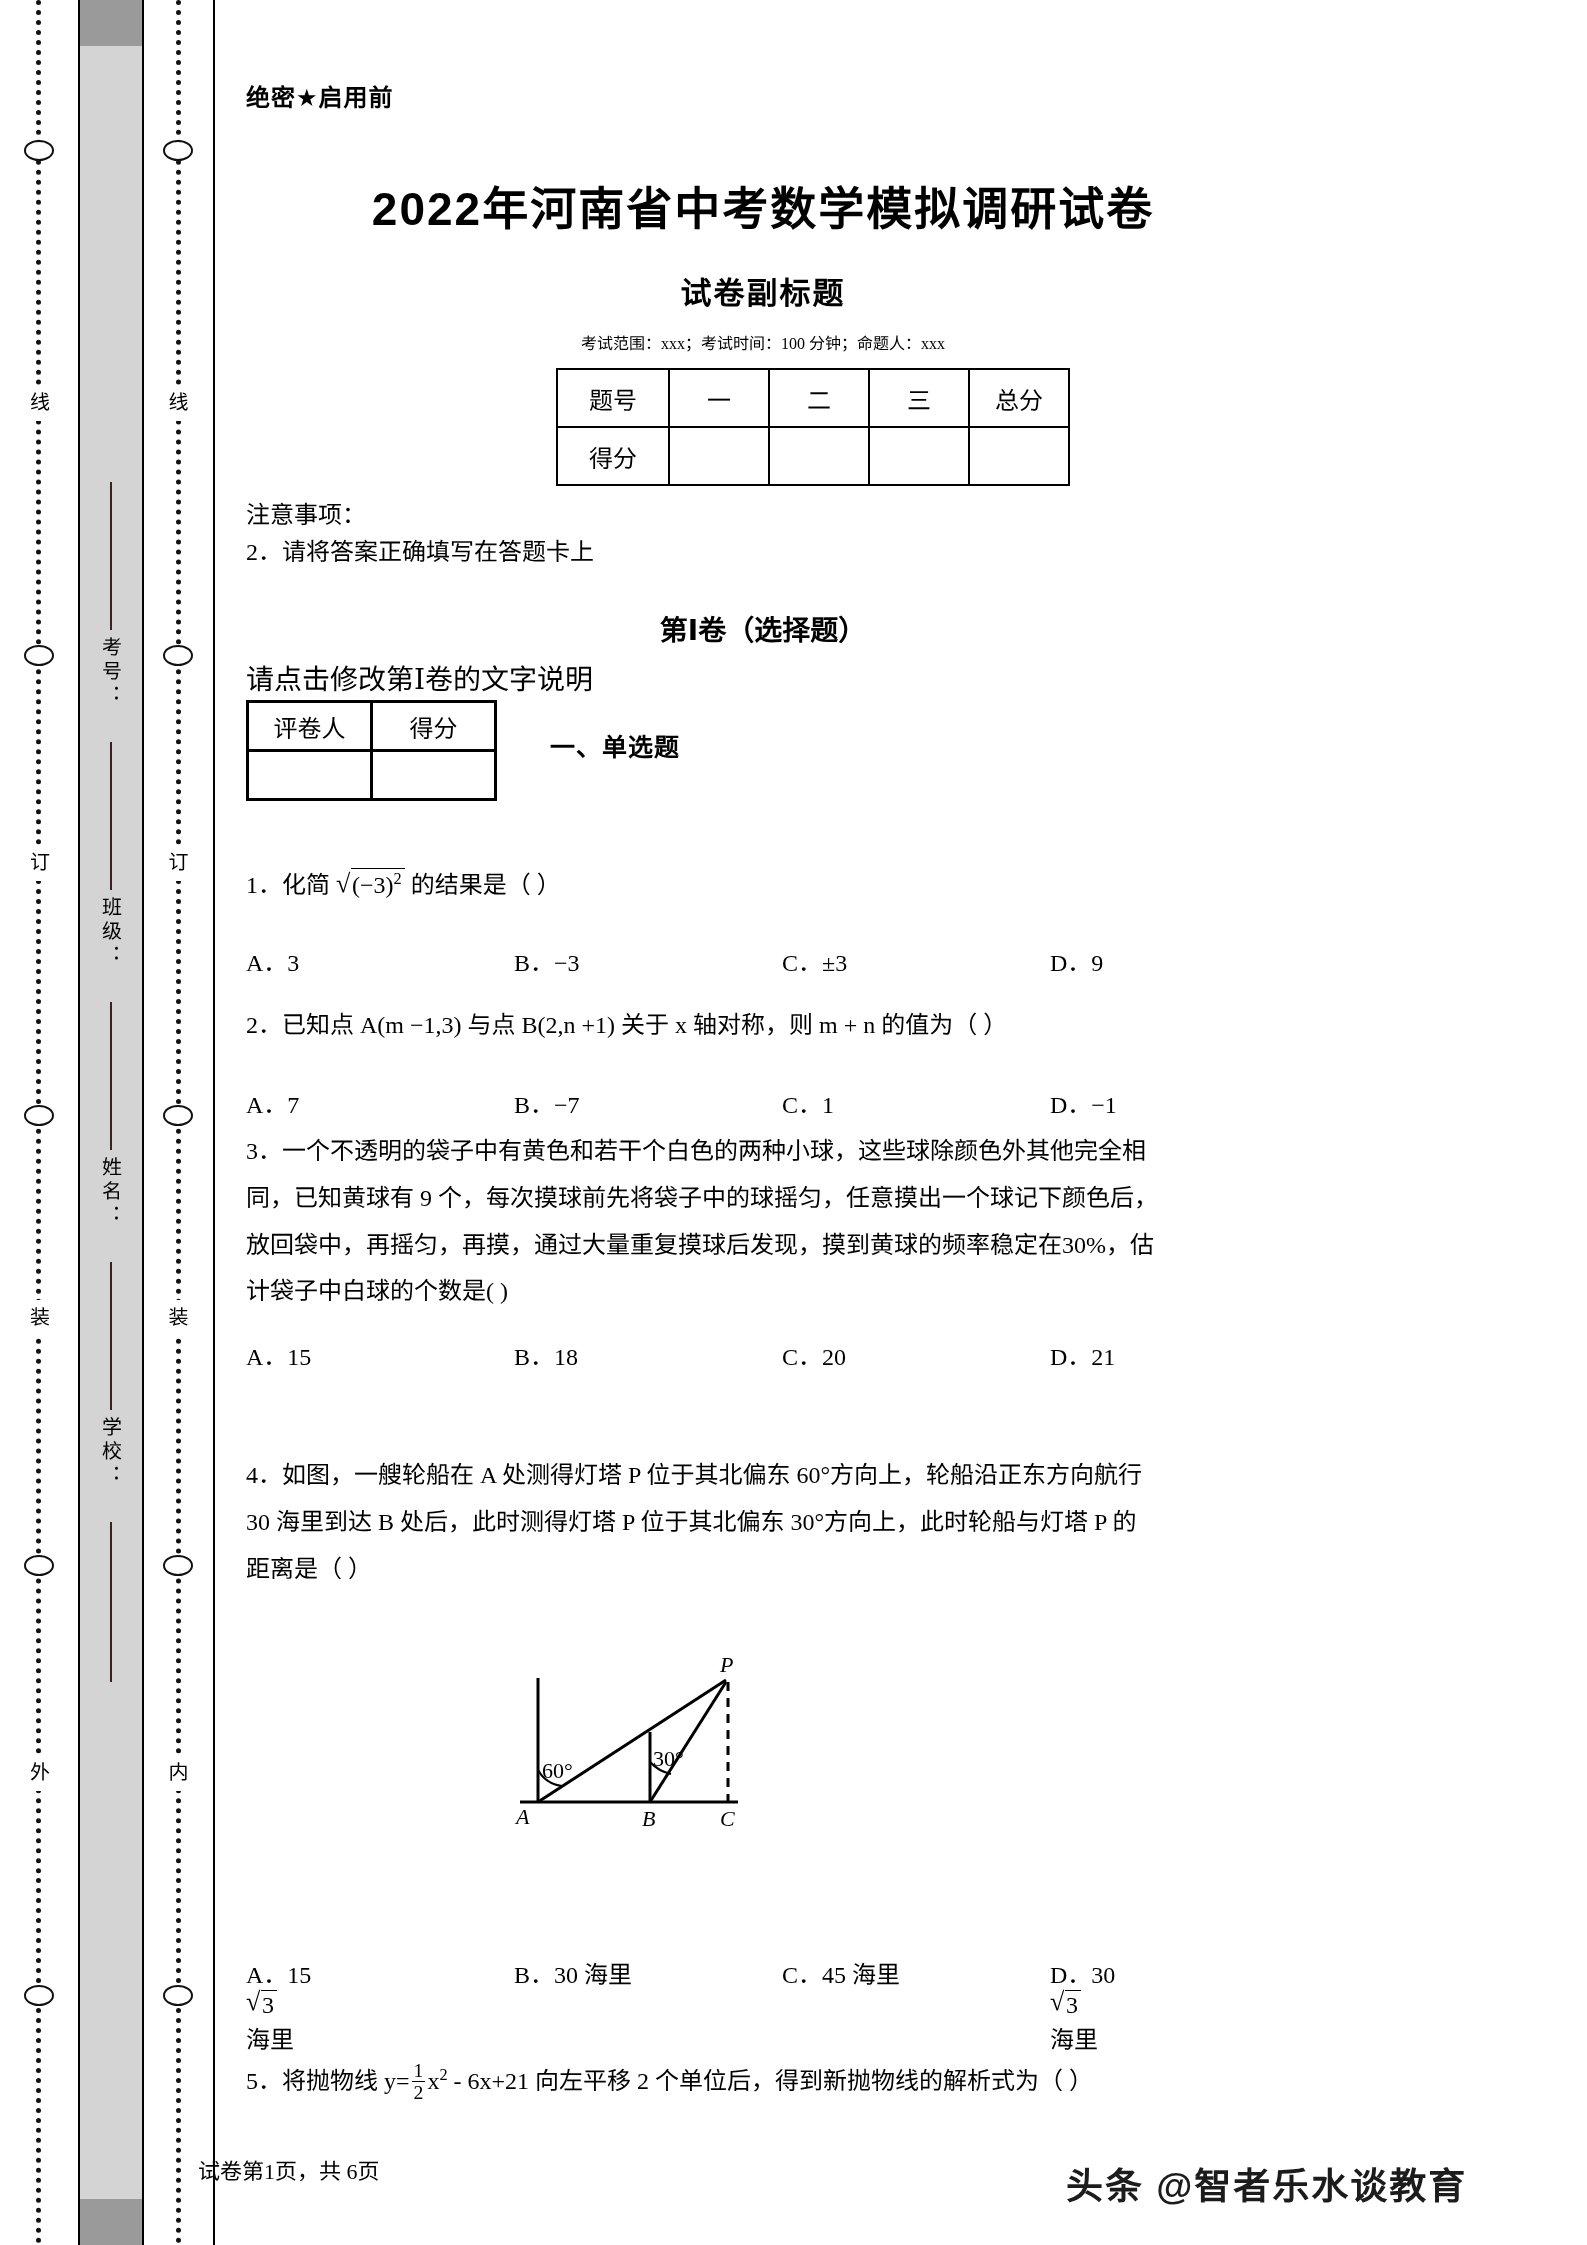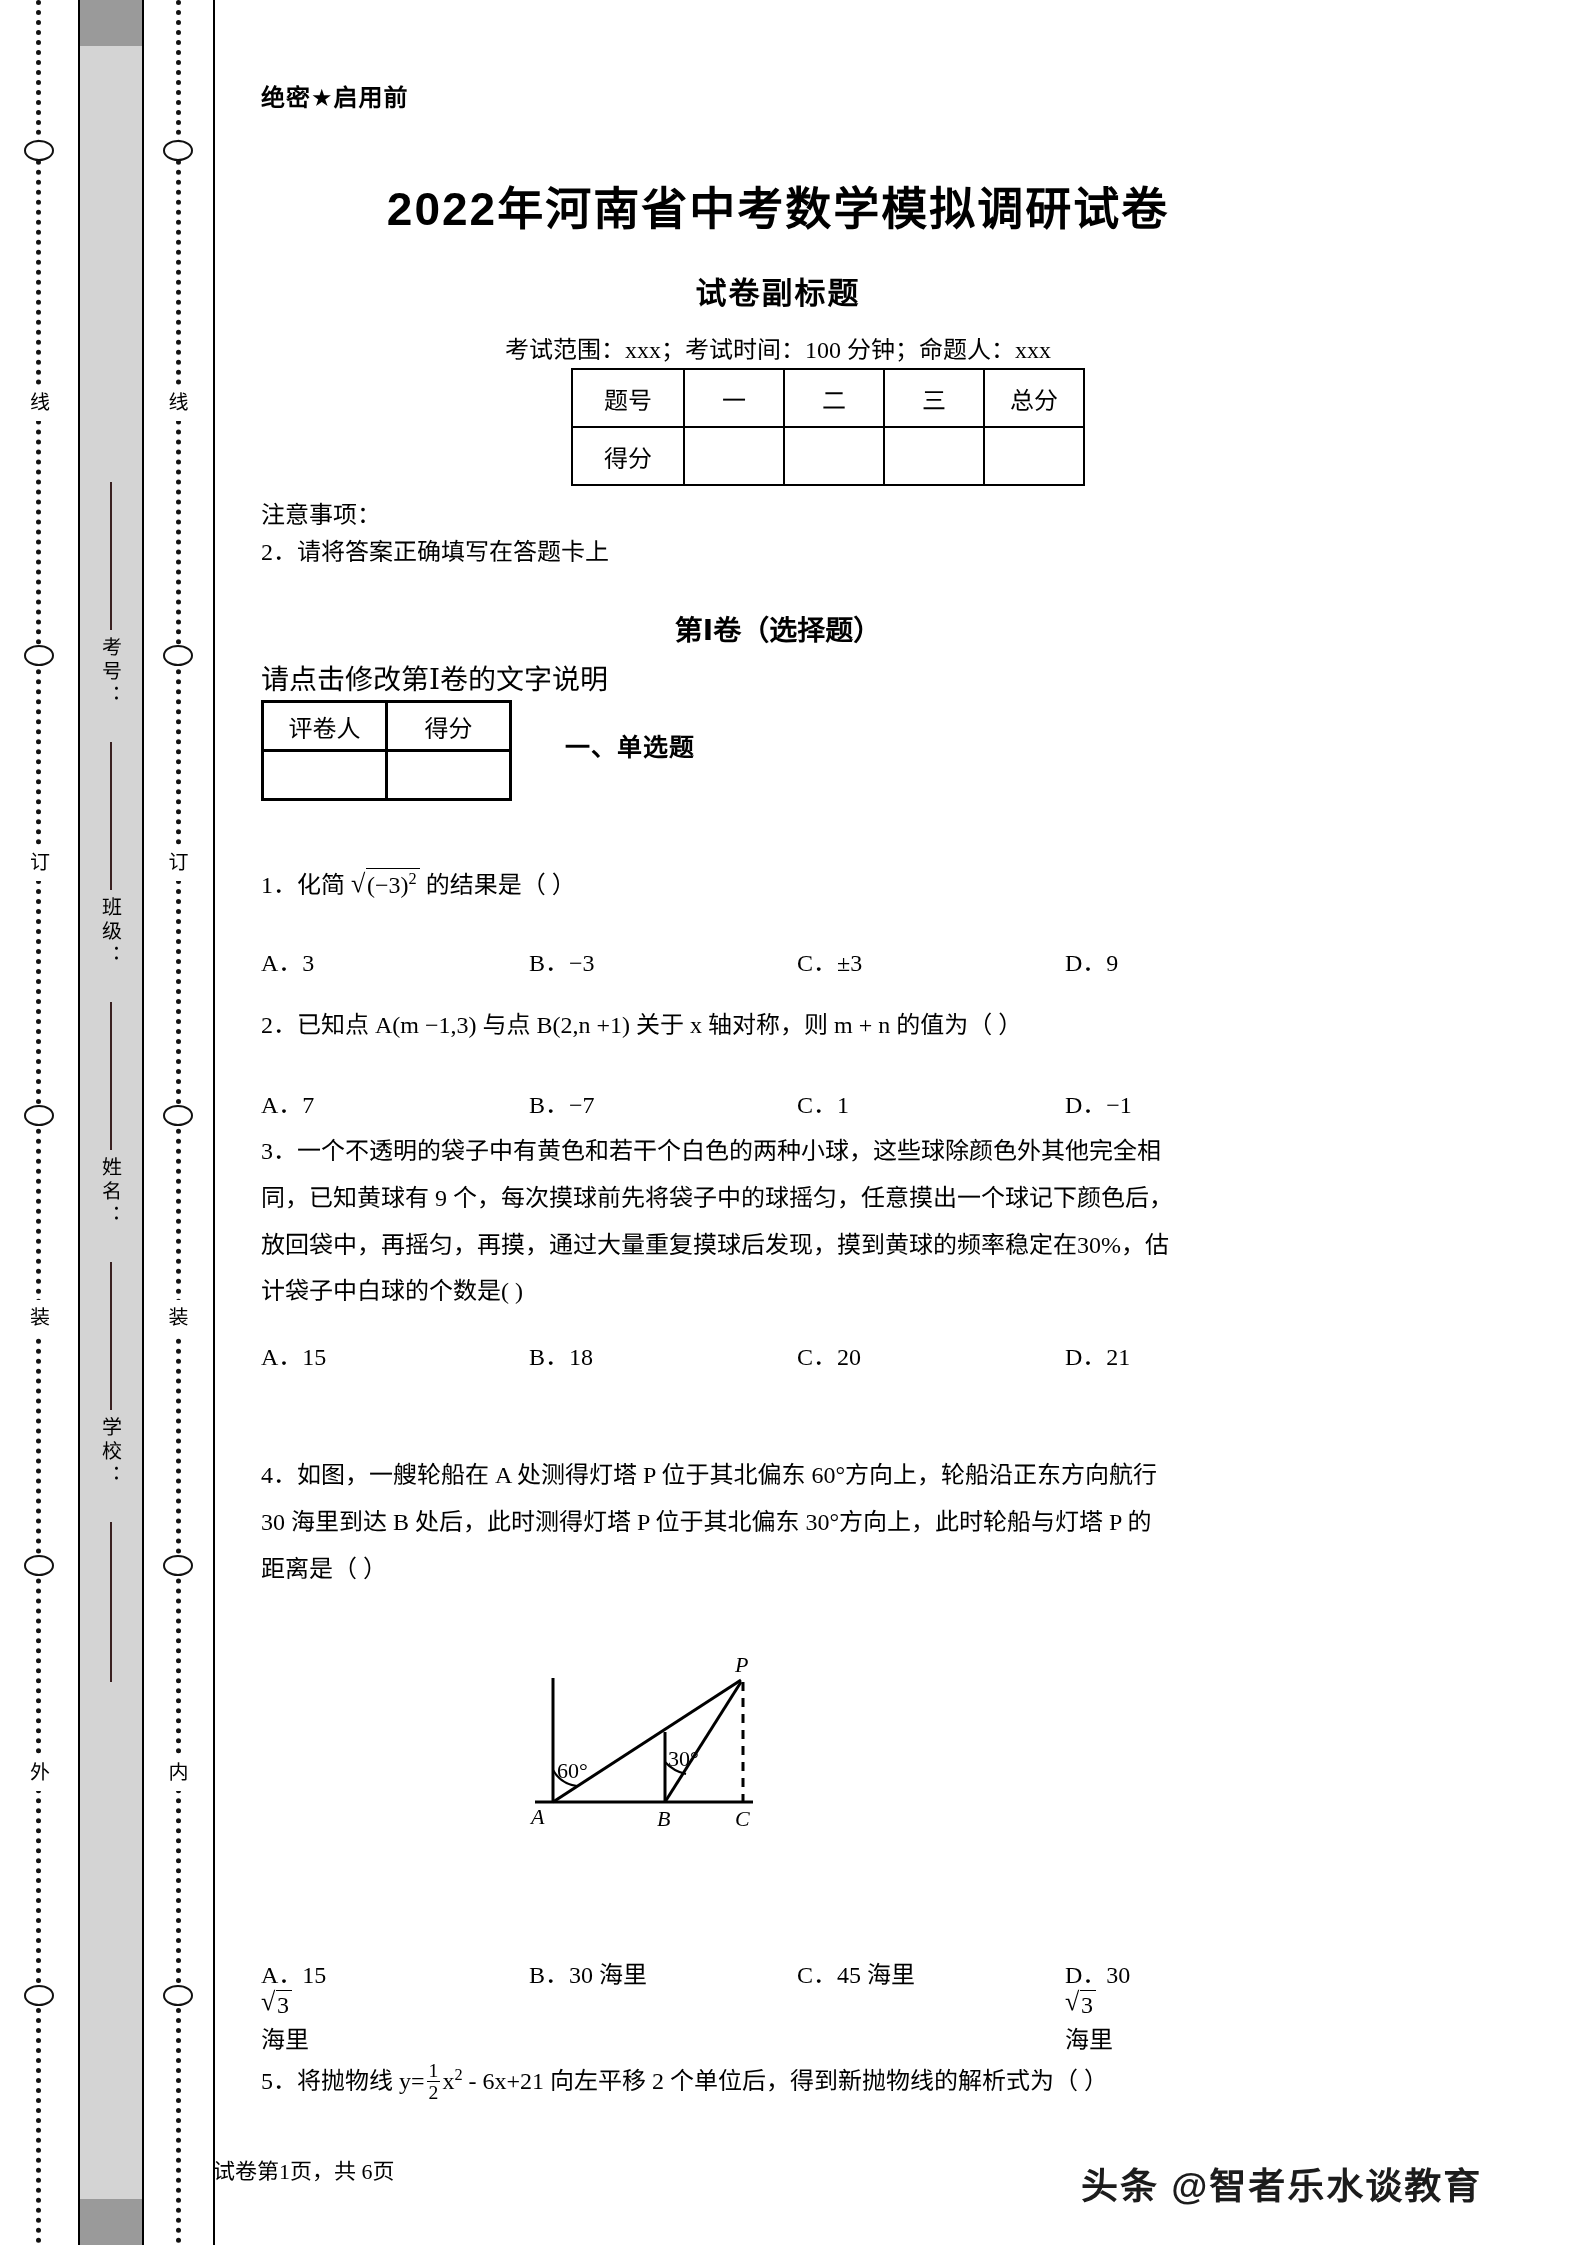--- a/index.html
+++ b/index.html
@@ -49,40 +49,40 @@
     width:26px;height:17px;border:2px solid #111;border-radius:50%;
     background:#fff;
   }
   .vline-field{
     position:absolute;left:50%;transform:translateX(-50%);
     width:2px;background:#3a2020;
   }
 
   
   .sheet{
-    position:absolute;left:213px;top:0;width:1372px;height:1803px;
+    position:absolute;left:198px;top:0;width:1372px;height:1803px;
   }
   .secret{
     position:absolute;left:48px;top:78px;
     font-family:"Liberation Sans","DejaVu Sans",sans-serif;
     font-weight:bold;font-size:24px;letter-spacing:1px;
   }
   .title{
     position:absolute;left:0;top:172px;width:1130px;text-align:center;
     font-family:"Liberation Sans","DejaVu Sans",sans-serif;
     font-weight:bold;font-size:46px;letter-spacing:2px;
   }
   .subtitle{
     position:absolute;left:0;top:268px;width:1130px;text-align:center;
     font-family:"Liberation Sans","DejaVu Sans",sans-serif;
     font-weight:bold;font-size:31px;letter-spacing:2px;
   }
   .examinfo{
     position:absolute;left:0;top:330px;width:1130px;text-align:center;
-    font-size:24px;
+    font-size:16px;
   }
   table.scoretbl{
     position:absolute;left:358px;top:368px;
     border-collapse:collapse;
     border-radius:10px;
   }
   table.scoretbl td{
     border:2px solid #000;
     width:96px;height:54px;
     text-align:center;vertical-align:middle;

